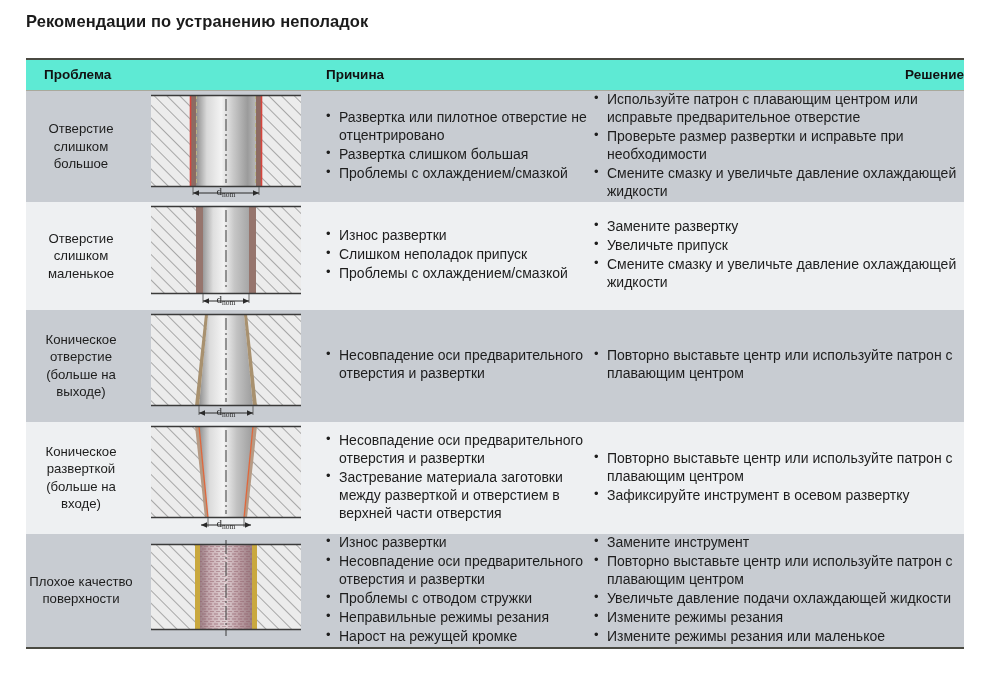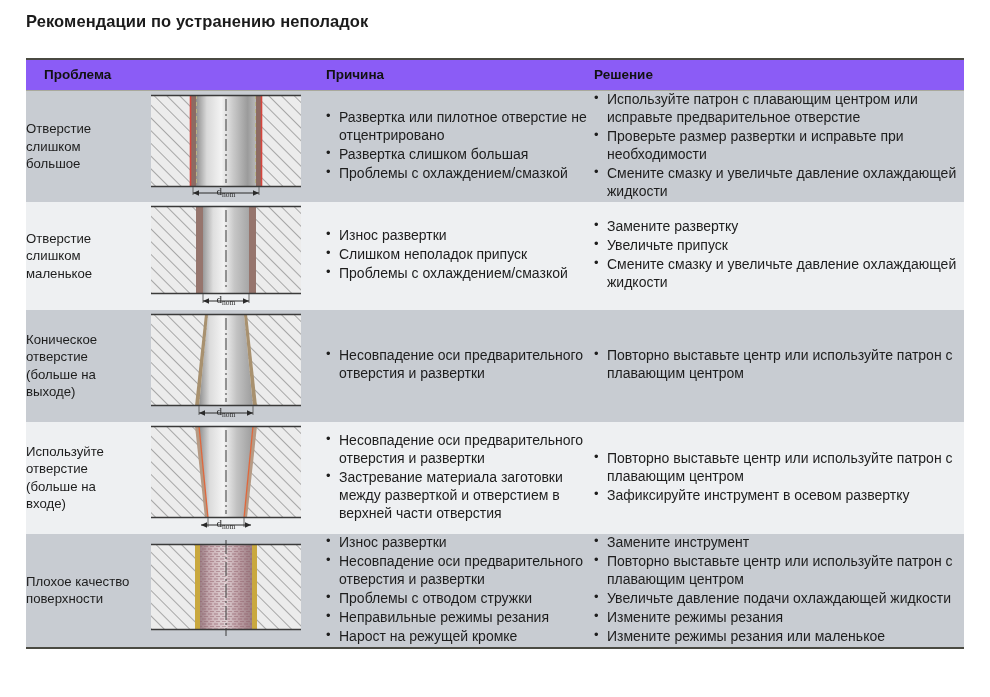--- a/index.html
+++ b/index.html
@@ -17,46 +17,47 @@
     letter-spacing:.1px;
   }
 
   .table{
     position:absolute;left:26px;top:58px;
     width:938px;
     border-collapse:collapse;
     table-layout:fixed;
   }
 
-  .thead-row{background:#8b5cf6;border-radius:8px;}
+  .thead-row{background:#5eead4;border-radius:8px;}
   .thead-row th{
     border-top:2px solid #4a4a42;
     border-bottom:1px solid #a9a99c;
     padding:5px 0 6px 0;
     font-size:13.5px;font-weight:bold;color:#121212;
     height:19px;
     vertical-align:middle;
   }
   .th-problem{text-align:left;padding-left:18px !important;}
   .th-cause{text-align:left;}
-  .th-solution{text-align:left;}
+  .th-solution{text-align:right;}
 
   .row-dark  td{background:#c8ccd2;}
   .row-light td{background:#eef0f2;}
   .tbody-row td{
     vertical-align:middle;
     padding:0;
     border:none;
   }
   .last-row td{border-bottom:2px solid #4a4a42;}
 
   .cell-problem{
     padding-left:14px;
     font-size:13.2px;color:#1d1d1d;line-height:1.32;
     width:110px;
+    text-align:center;
   }
   .cell-fig{width:190px;padding:6px 0 6px 0;}
   .cell-cause{width:268px;padding:4px 6px 4px 8px;}
   .cell-solution{width:370px;padding:4px 6px 4px 10px;}
 
   ul.blist{margin:0;padding:0;list-style:none;}
   ul.blist li{
     position:relative;
     padding-left:13px;
     margin:0 0 1px 0;
@@ -247,21 +248,21 @@
           </ul>
         </td>
         <td class="cell-solution">
           <ul class="blist">
             <li>Повторно выставьте центр или используйте патрон с плавающим центром</li>
           </ul>
         </td>
       </tr>
 
       <tr class="tbody-row row-light">
-        <td class="cell-problem">Используйте отверстие (больше на входе)</td>
+        <td class="cell-problem">Коническое разверткой (больше на входе)</td>
         <td class="cell-fig">
           <div class="fig">
             <svg width="180" height="112" viewBox="0 0 180 112">
               <defs>
                 <pattern id="hatch4" width="9" height="9" patternTransform="rotate(-45)" patternUnits="userSpaceOnUse">
                   <rect width="9" height="9" fill="#ececec"></rect>
                   <line x1="0" y1="0" x2="0" y2="9" stroke="#6d6d6d" stroke-width="1.1"></line>
                 </pattern>
                 <linearGradient id="bore4" x1="0" y1="0" x2="1" y2="0">
                   <stop offset="0%" stop-color="#8d8d8d"></stop>

